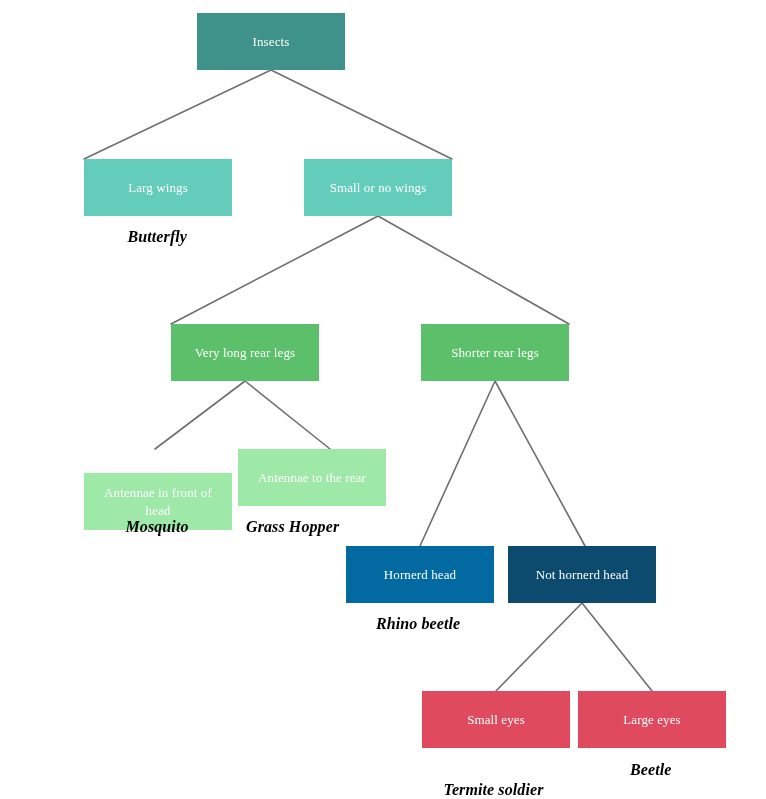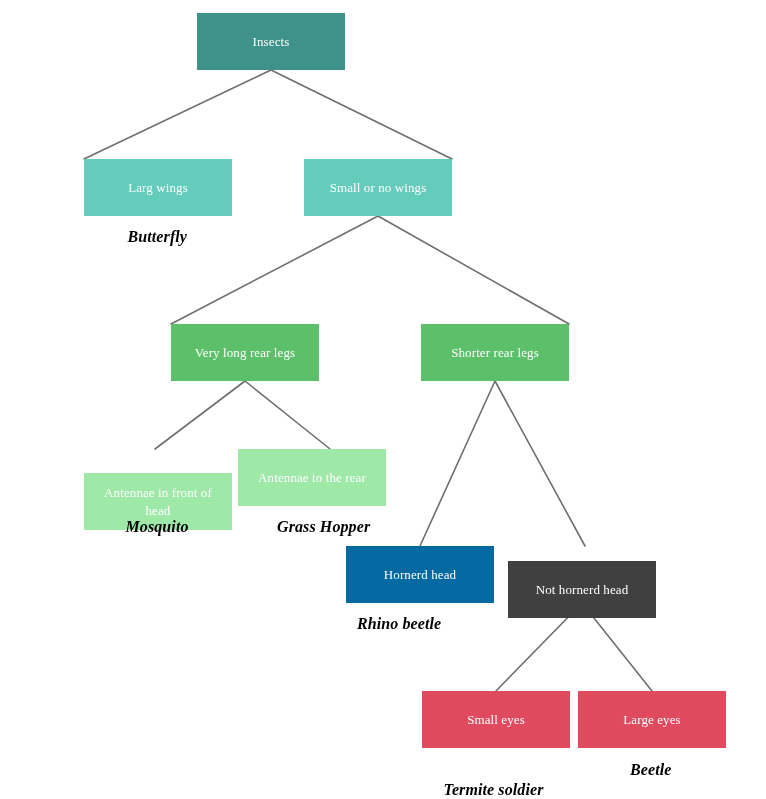--- a/index.html
+++ b/index.html
@@ -92,28 +92,28 @@
     </div>
     <div class="node-box" style="left: 84px; top: 449px; width: 148px; height: 57px; background: rgb(158, 232, 168); margin-top: 24px;">
       <span class="node-label">Antennae in front of head</span>
     </div>
     <div class="node-box" style="left: 238px; top: 449px; width: 148px; height: 57px; background: rgb(158, 232, 168);">
       <span class="node-label">Antennae to the rear</span>
     </div>
     <div class="node-box" style="left: 346px; top: 546px; width: 148px; height: 57px; background: #0369a1;">
       <span class="node-label">Hornerd head</span>
     </div>
-    <div class="node-box" style="left: 508px; top: 546px; width: 148px; height: 57px; background: #404040; margin-top: 15px;">
+    <div class="node-box" style="left: 508px; top: 546px; width: 148px; height: 57px; background: #0c4a6e;">
       <span class="node-label">Not hornerd head</span>
     </div>
     <div class="node-box" style="left: 422px; top: 691px; width: 148px; height: 57px; background: rgb(224, 74, 95);">
       <span class="node-label">Small eyes</span>
     </div>
     <div class="node-box" style="left: 578px; top: 691px; width: 148px; height: 57px; background: rgb(224, 74, 95);">
       <span class="node-label">Large eyes</span>
     </div>
     <div class="leaf-label" style="left: 127.5px; top: 228px; width: auto; text-align: left;">Butterfly</div>
     <div class="leaf-label" style="left: 125.5px; top: 518px; width: auto; text-align: left;">Mosquito</div>
-    <div class="leaf-label" style="left: 277px; top: 518px; width: auto; text-align: center;">Grass Hopper</div>
-    <div class="leaf-label" style="left: 357px; top: 615px; width: auto; text-align: center;">Rhino beetle</div>
+    <div class="leaf-label" style="left: 246px; top: 518px; width: auto; text-align: center;">Grass Hopper</div>
+    <div class="leaf-label" style="left: 376px; top: 615px; width: auto; text-align: center;">Rhino beetle</div>
     <div class="leaf-label" style="left: 443.5px; top: 761px; width: auto; text-align: left; margin-top: 20px;">Termite soldier</div>
     <div class="leaf-label" style="left: 630px; top: 761px; width: auto; text-align: left;">Beetle</div>
   </div>
 
 </body></html>

